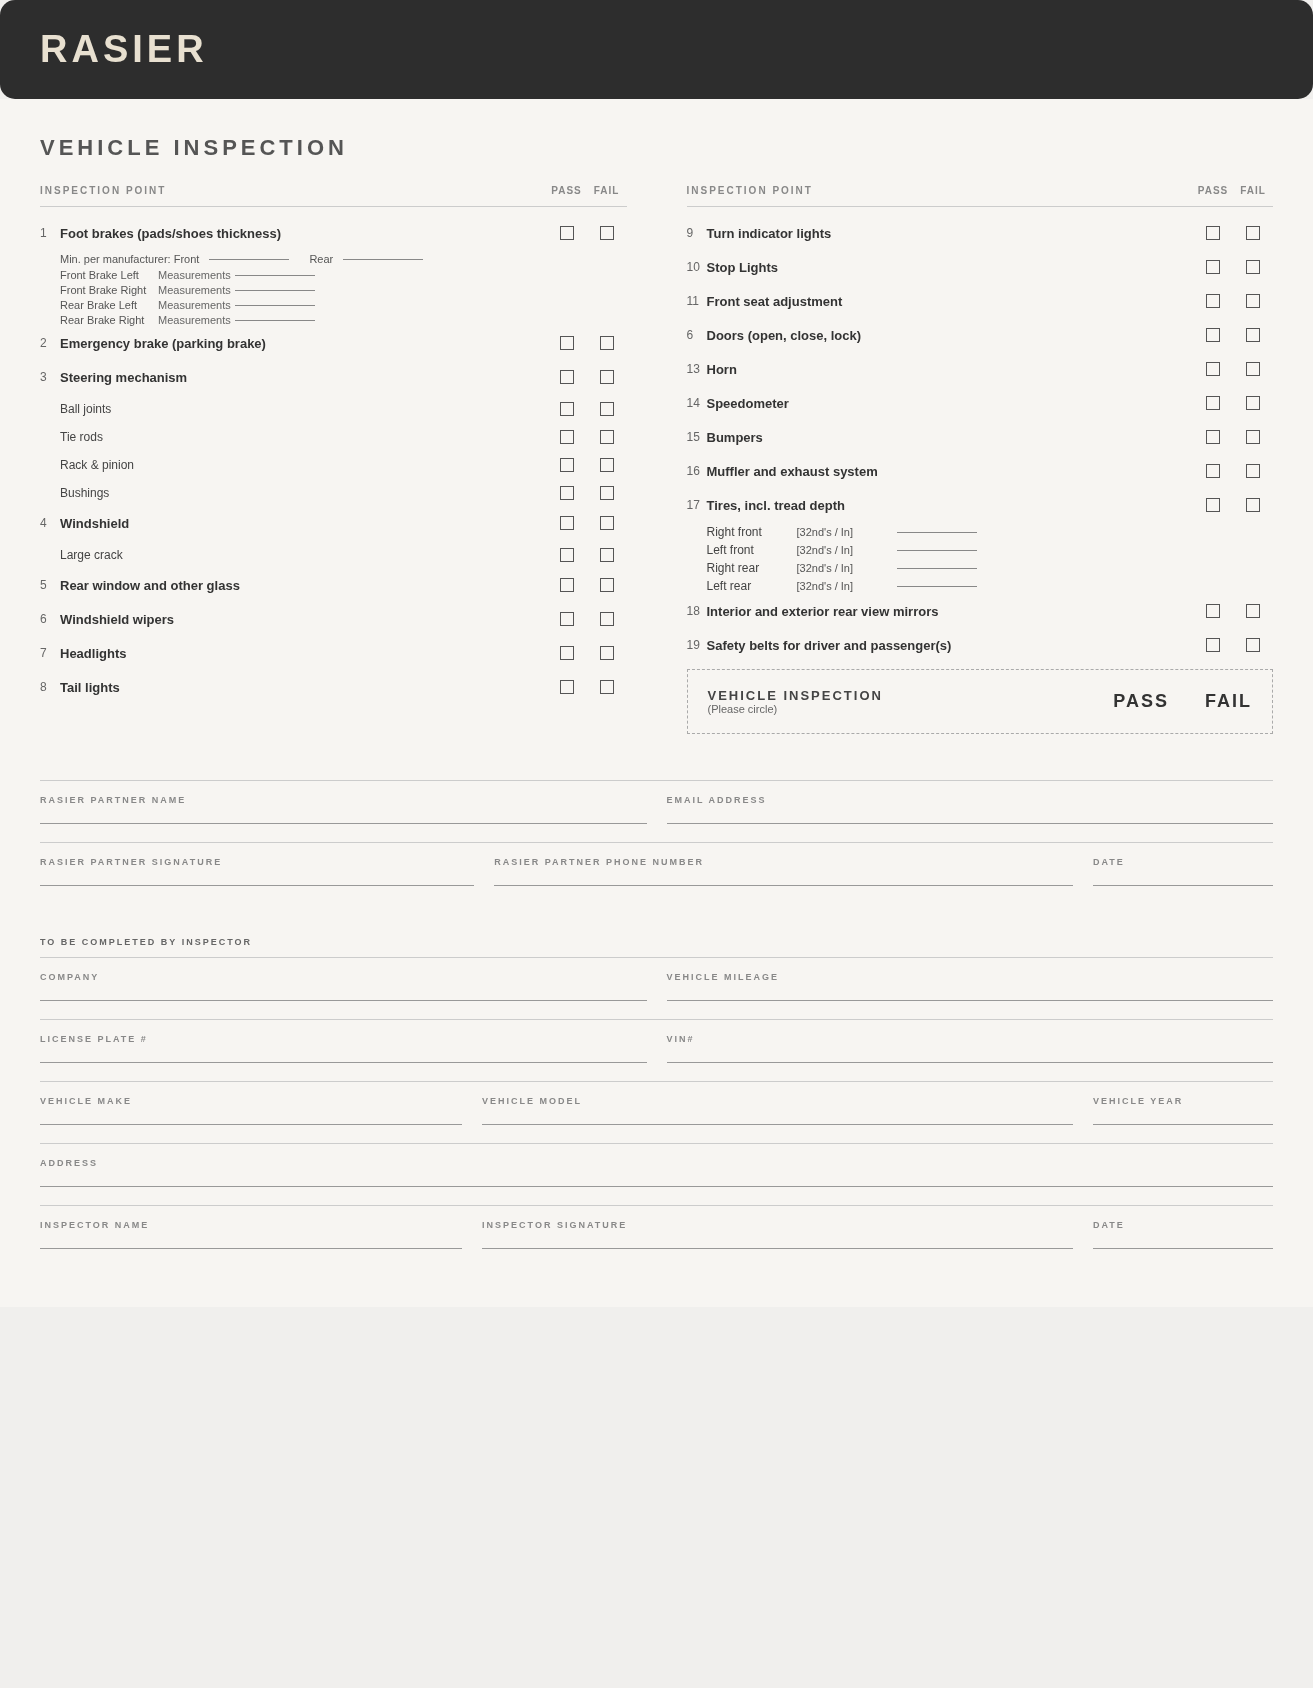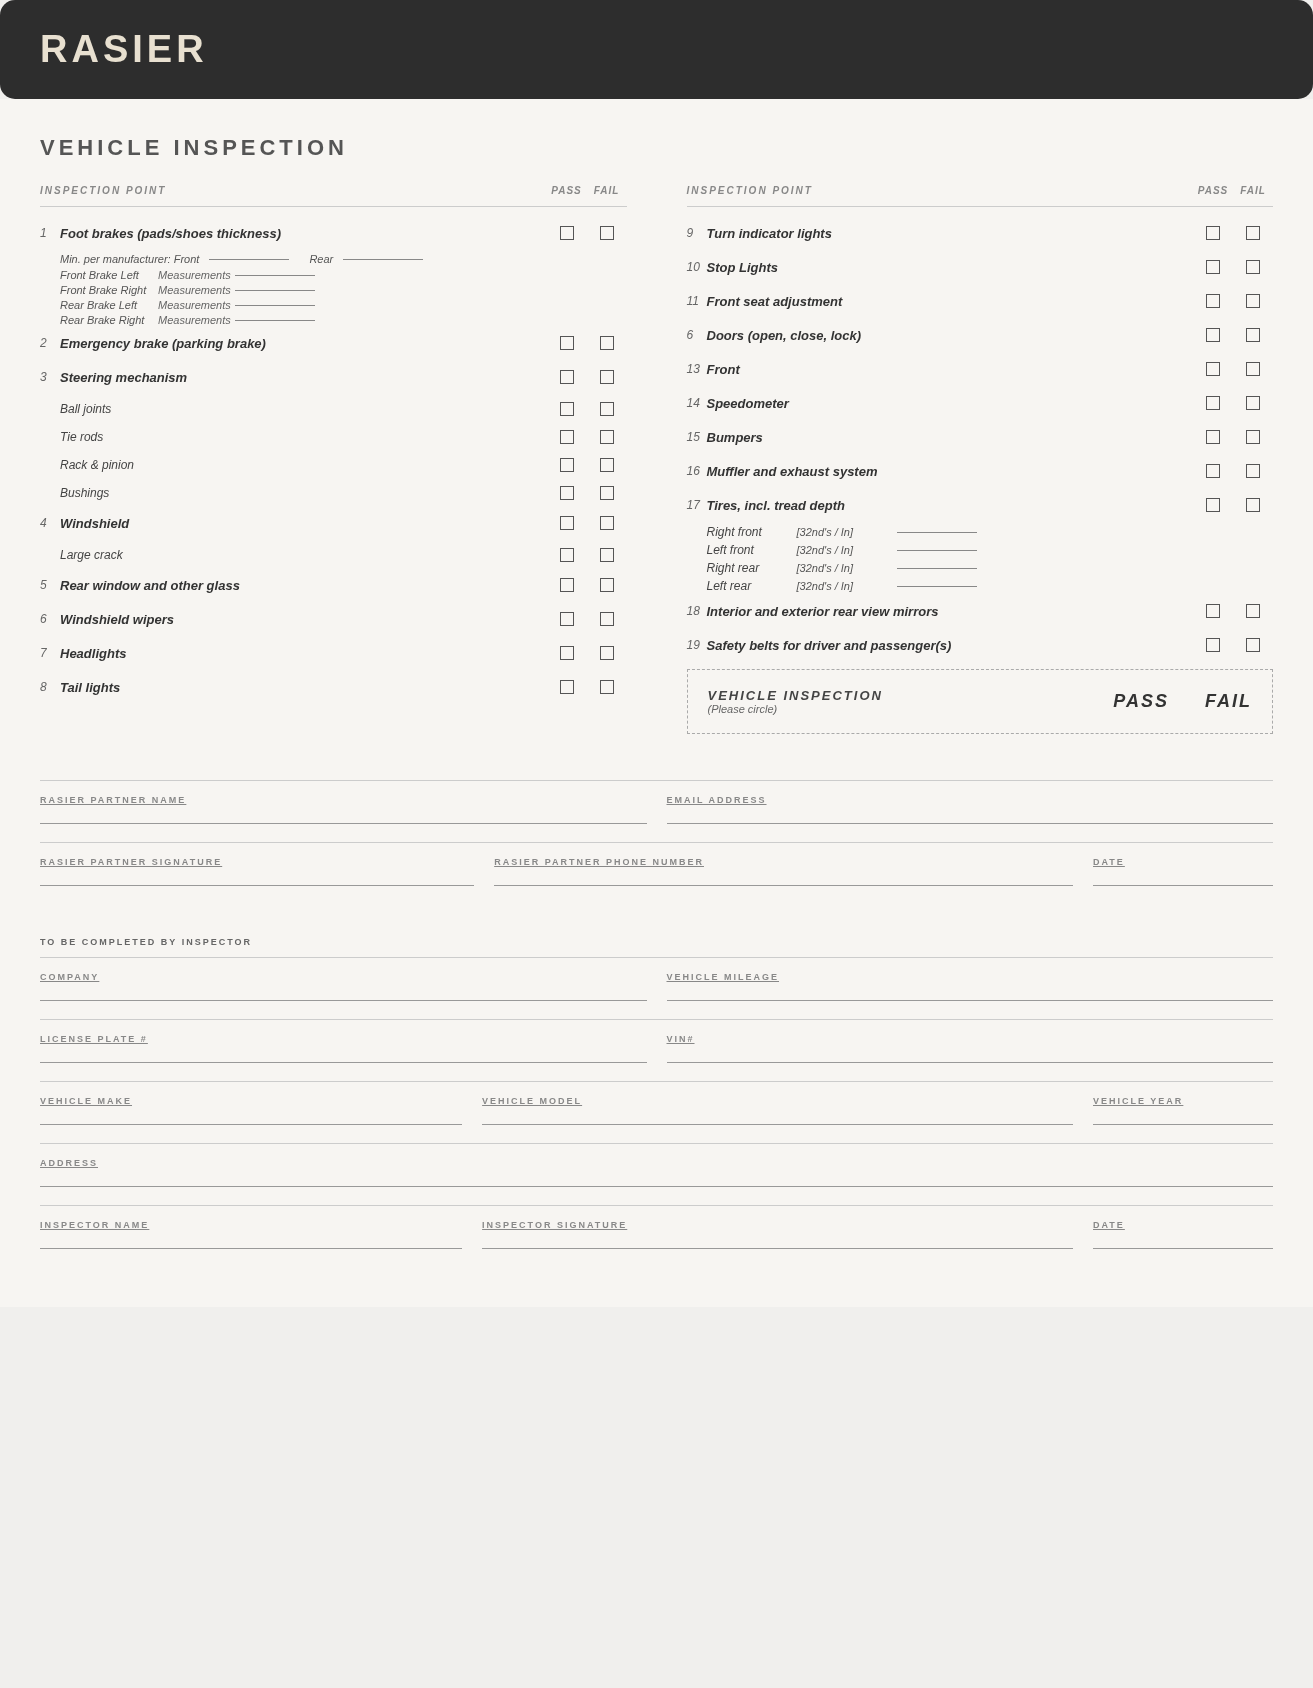--- a/index.html
+++ b/index.html
@@ -28,21 +28,20 @@
       font-size: 22px;
       font-weight: bold;
       letter-spacing: 4px;
       color: #555;
       margin-bottom: 24px;
     }
     .columns {
       display: flex;
       gap: 0;
       width: 100%;
-      font-style: italic;
     }
     .col-left {
       width: 50%;
       padding-right: 30px;
     }
     .col-right {
       width: 50%;
       padding-left: 30px;
       border-left: none;
     }
@@ -211,21 +210,20 @@
       margin-bottom: 18px;
     }
     .footer-field-label {
       font-size: 9px;
       font-weight: bold;
       letter-spacing: 2px;
       color: #888;
       text-transform: uppercase;
       margin-bottom: 14px;
       display: block;
-      text-decoration: underline;
     }
     .footer-field-sm {
       flex: 0 0 180px;
       border-bottom: 1px solid #999;
       padding-bottom: 4px;
       margin-bottom: 18px;
     }
     .footer-divider {
       border: none;
       border-top: 1px solid #ccc;
@@ -425,21 +423,21 @@
 
       <div class="inspection-item">
         <span class="item-num">6</span>
         <span class="item-label">Doors (open, close, lock)</span>
         <span class="checkbox"></span>
         <span class="checkbox"></span>
       </div>
 
       <div class="inspection-item">
         <span class="item-num">13</span>
-        <span class="item-label">Front</span>
+        <span class="item-label">Horn</span>
         <span class="checkbox"></span>
         <span class="checkbox"></span>
       </div>
 
       <div class="inspection-item">
         <span class="item-num">14</span>
         <span class="item-label">Speedometer</span>
         <span class="checkbox"></span>
         <span class="checkbox"></span>
       </div>

